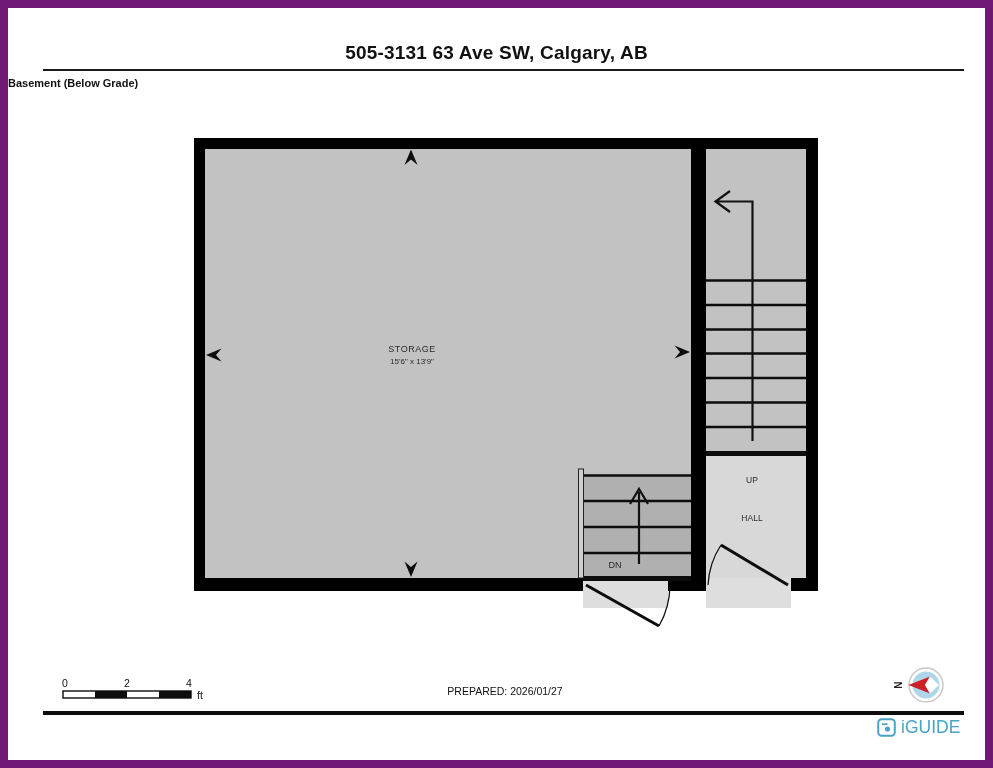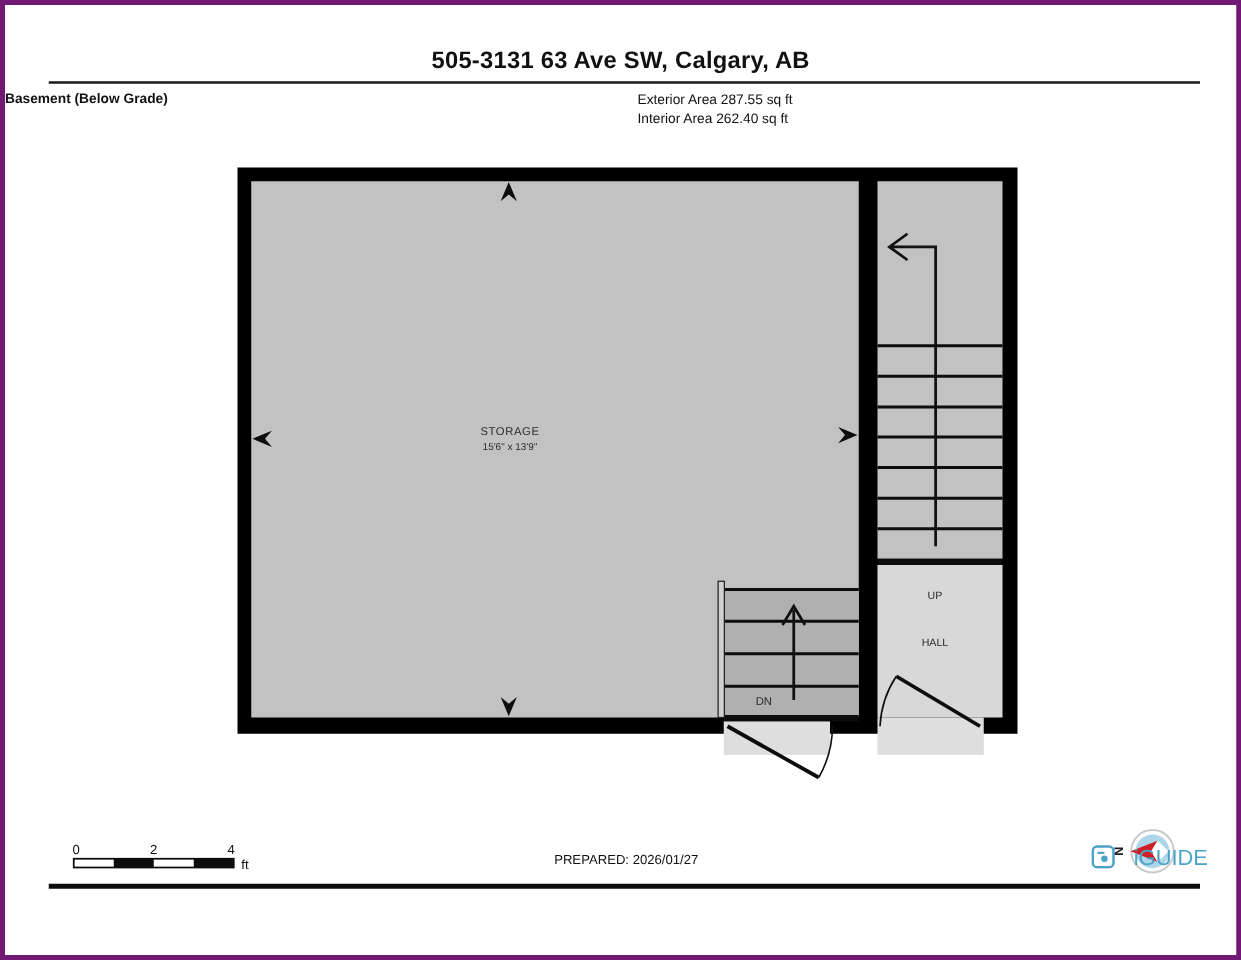--- a/index.html
+++ b/index.html
@@ -1,20 +1,20 @@
 <!DOCTYPE html>
 <html><head>
 <meta charset="utf-8">
 <style>
   html,body{margin:0;padding:0;background:#fff;}
   .page{
     position:relative;
     width:993px;height:768px;
     background:#fff;
-    border:4px solid #701a75;
+    border:8px solid #701a75;
     box-sizing:border-box;
     font-family:"Liberation Sans", sans-serif;
     overflow:hidden;
   }
   .title{
     position:absolute;top:34px;left:0;width:100%;
     text-align:center;font-size:19px;font-weight:bold;color:#111;
     letter-spacing:.2px;
   }
   .header-rule{
@@ -30,38 +30,34 @@
   }
   .plan-svg{position:absolute;top:0;left:0;}
   .footer-bar{
     position:absolute;top:703px;left:35px;width:921px;height:4px;background:#0d0d0d;
   }
   .disclaimer{
     position:absolute;top:713px;left:40px;width:800px;
     font-size:8.6px;color:#111;
   }
   .iguide-logo{
-    position:absolute;top:672px;left:869px;
-    display:flex;align-items:flex-start;gap:15px;color:#4aa3c7;
+    position:absolute;top:709px;left:869px;
+    display:flex;align-items:center;gap:5px;color:#4aa3c7;
   }
   .iguide-logo .brand-text{font-size:17.5px;color:#4aa3c7;}
   svg text{font-family:"Liberation Sans", sans-serif;}
 </style>
 </head>
 <body>
 
 <div class="page">
 
   <div class="title">505-3131 63 Ave SW, Calgary, AB</div>
   <div class="header-rule"></div>
   <div class="floor-label">Basement (Below Grade)</div>
-  <div class="areas">
-    <div>Exterior Area 287.55 sq ft</div>
-    <div>Interior Area 262.40 sq ft</div>
-  </div>
 
   <svg class="plan-svg" width="993" height="768" viewBox="0 0 993 768">
 
     <g>
 
       <rect x="186" y="130" width="624" height="453" fill="#000000"></rect>
 
       <rect x="197" y="141" width="486" height="429" fill="#c2c2c2"></rect>
       <rect x="698" y="141" width="100" height="302" fill="#c2c2c2"></rect>
       <rect x="698" y="443" width="100" height="5" fill="#0d0d0d"></rect>

